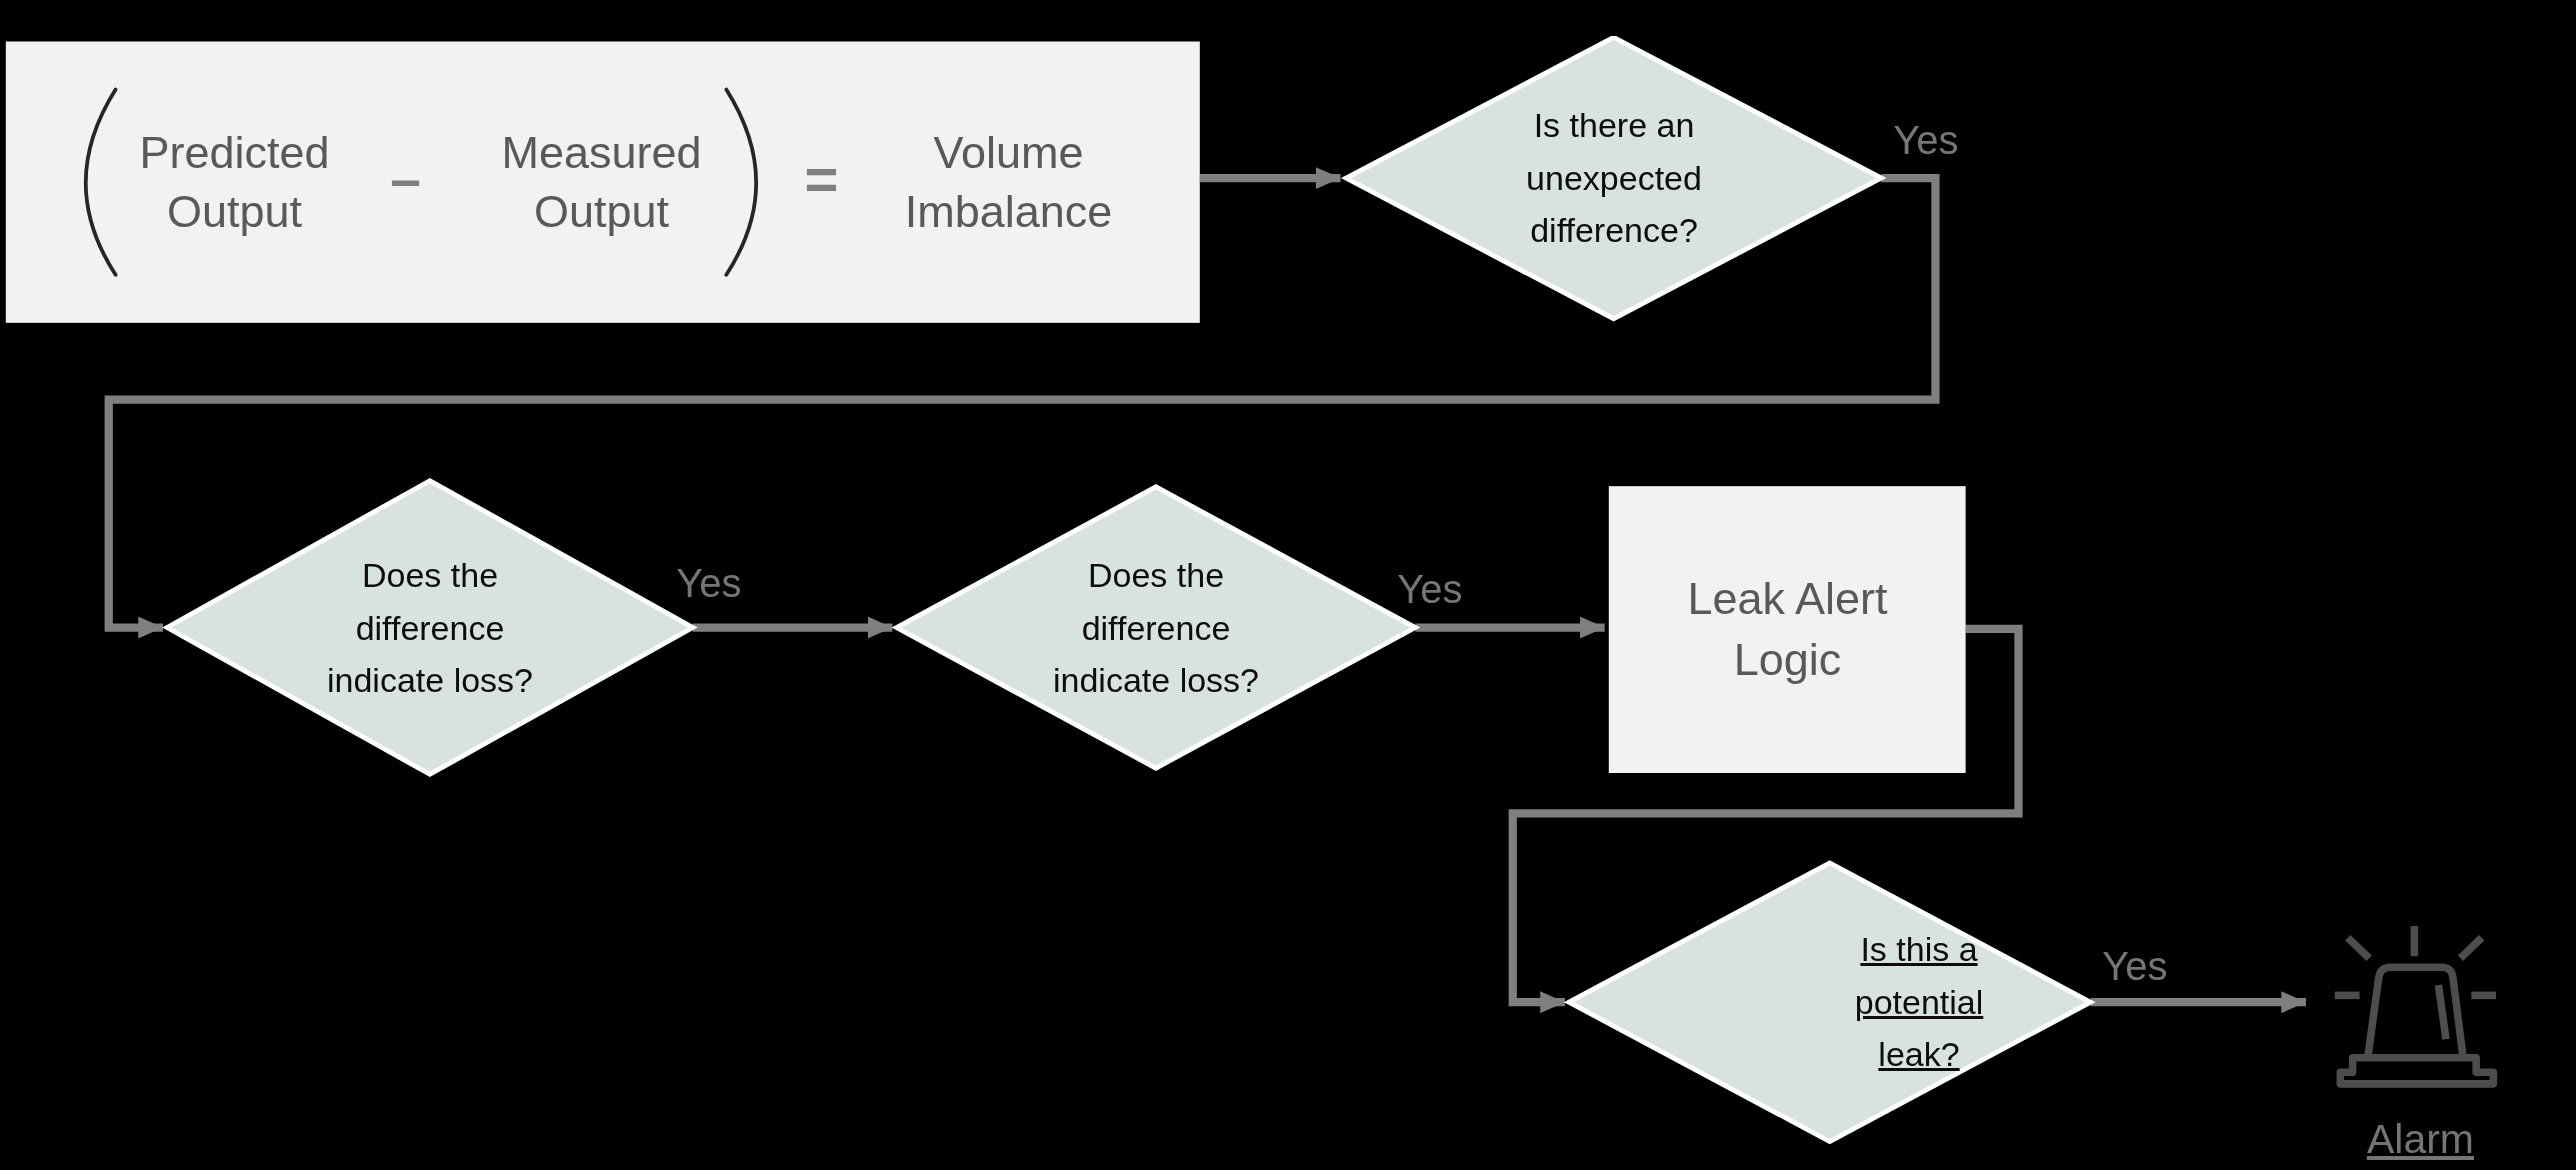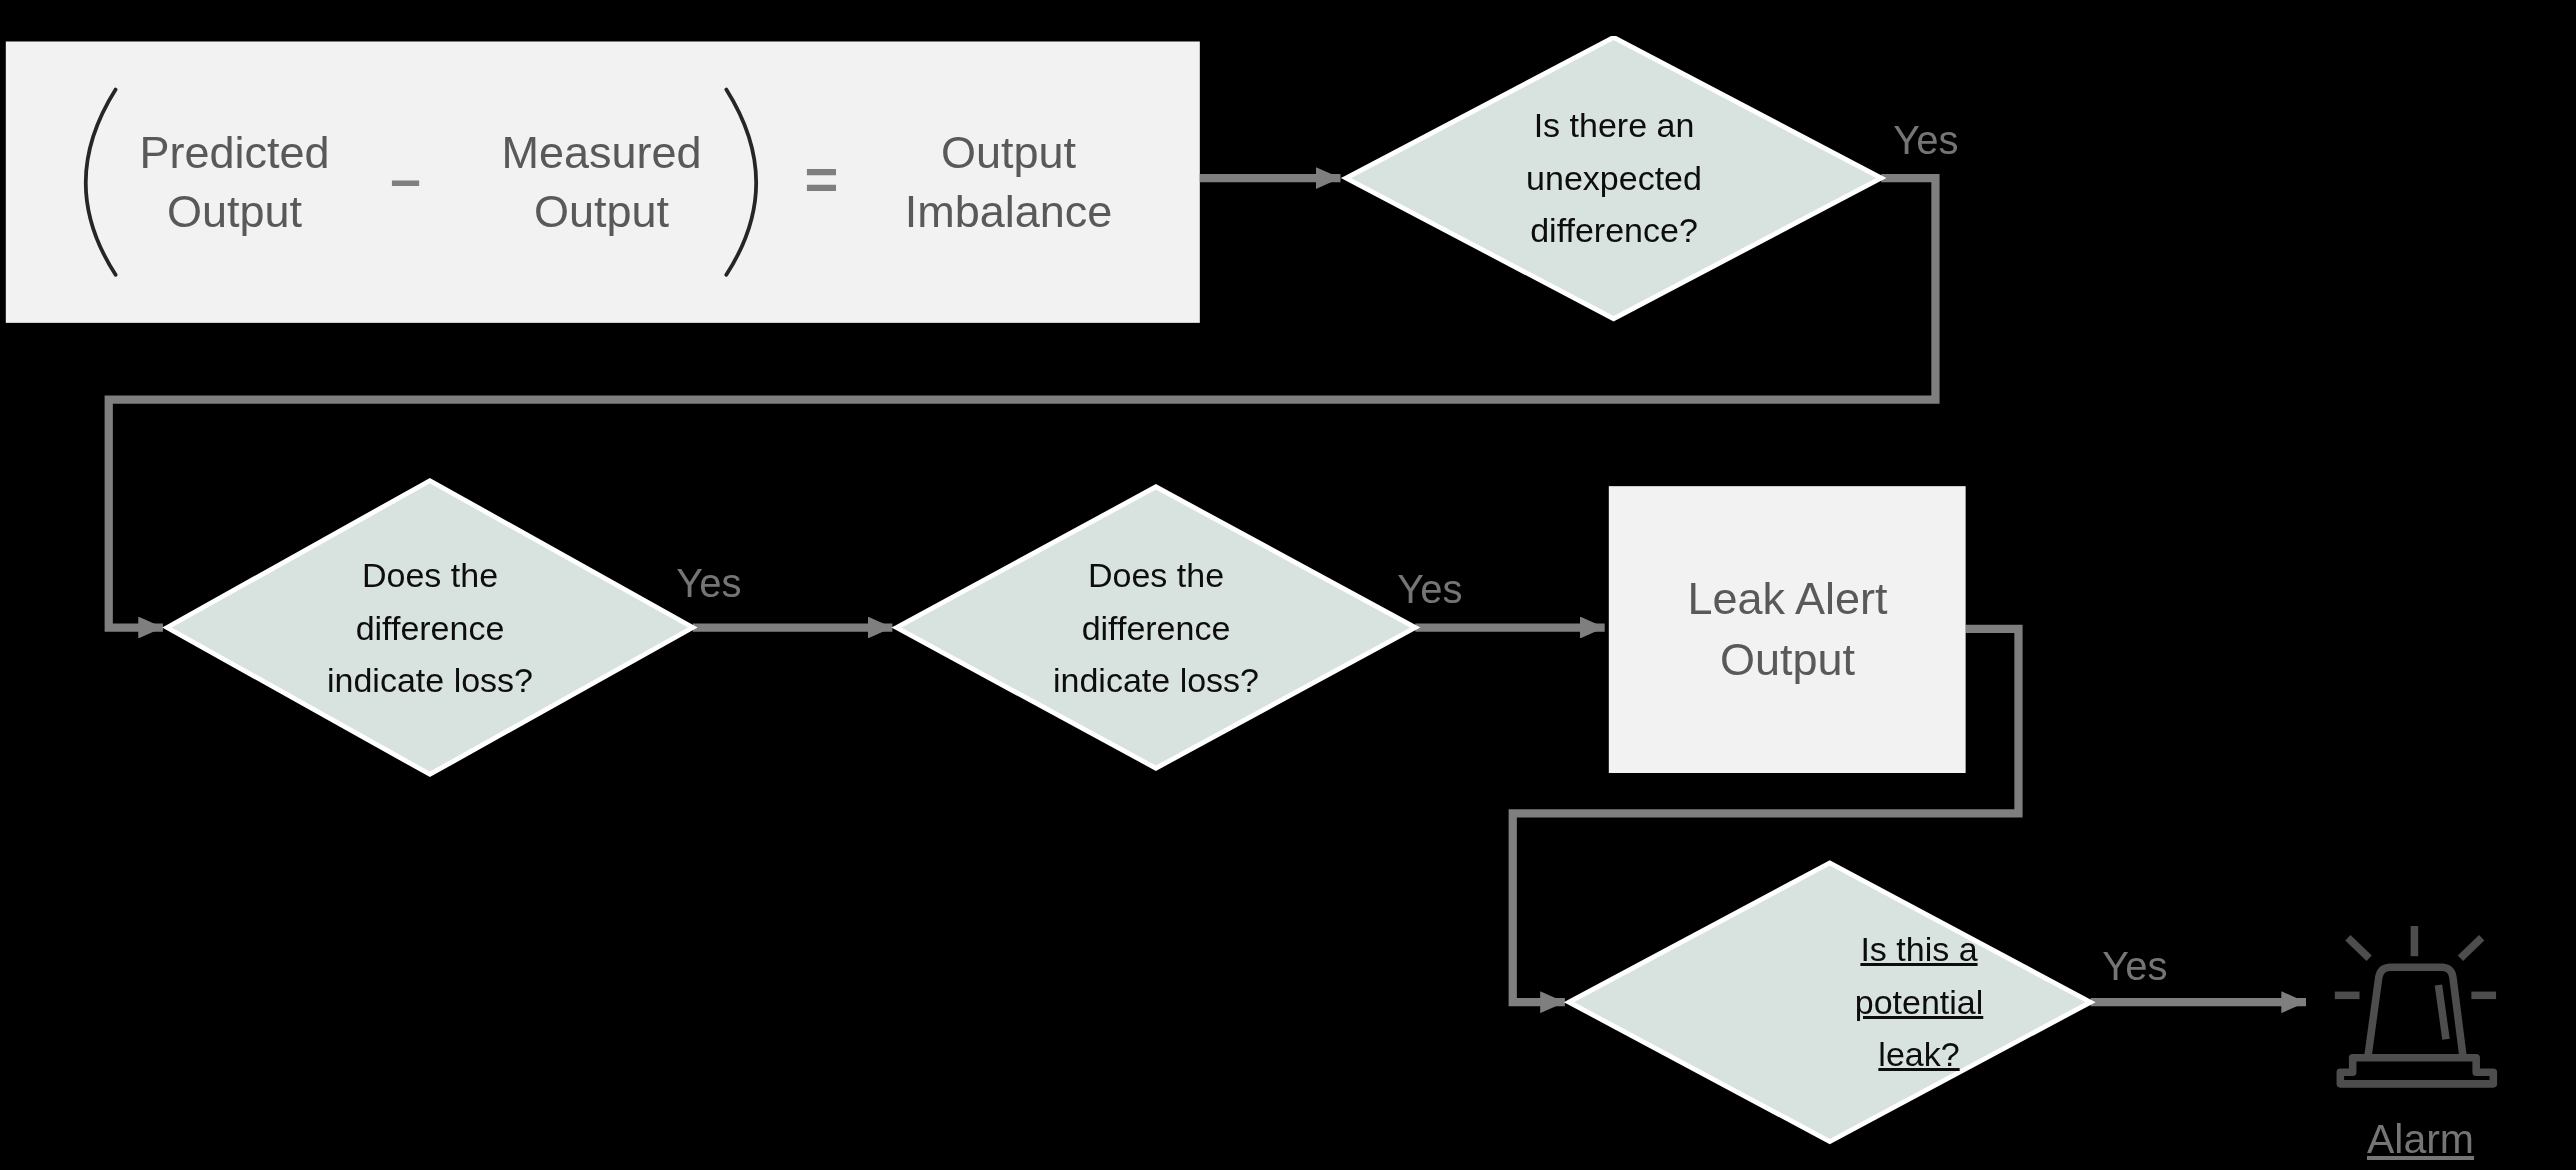--- a/index.html
+++ b/index.html
@@ -69,30 +69,30 @@
       <path d="M 3616,1314 L 3585,1344"></path>
       <path d="M 3402,1398 L 3438,1398"></path>
       <path d="M 3601,1398 L 3637,1398"></path>
     </g>
   </svg>
 
   <div class="label box-text" style="left:111px;top:71px;width:247px;height:151px;">Predicted Output</div>
   <div class="label op op-minus" style="left:378px;top:115px;width:55px;height:55px;">–</div>
   <div class="label box-text" style="left:478px;top:71px;width:247px;height:151px;">Measured Output</div>
   <div class="label op op-eq" style="left:787px;top:108px;width:69px;height:69px;">=</div>
-  <div class="label box-text" style="left:885px;top:71px;width:247px;height:151px;">Output Imbalance</div>
+  <div class="label box-text" style="left:885px;top:71px;width:247px;height:151px;">Volume Imbalance</div>
 
   <div class="label diamond-text" style="left:1511px;top:53px;width:206px;height:178px;">Is there an unexpected difference?</div>
   <div class="label diamond-text" style="left:327px;top:496px;width:206px;height:192px;">Does the difference indicate loss?</div>
   <div class="label diamond-text" style="left:1053px;top:496px;width:206px;height:192px;">Does the difference indicate loss?</div>
   <div class="label diamond-text" style="left:1830px;top:877px;width:178px;height:178px;text-decoration:underline;">Is this a potential leak?</div>
 
   <div class="label yes" style="left:1871px;top:77px;width:110px;height:55px;">Yes</div>
   <div class="label yes" style="left:654px;top:520px;width:110px;height:55px;">Yes</div>
   <div class="label yes" style="left:1375px;top:526px;width:110px;height:55px;">Yes</div>
   <div class="label yes" style="left:2080px;top:903px;width:110px;height:55px;">Yes</div>
 
-  <div class="label proc-text" style="left:1650px;top:511px;width:275px;height:165px;">Leak Alert Output</div>
+  <div class="label proc-text" style="left:1650px;top:511px;width:275px;height:165px;">Leak Alert Logic</div>
 
   <div class="label alarm-label" style="left:2338px;top:1076px;width:165px;height:55px;text-decoration:underline;">Alarm</div>
 
 </div>
 
 
 </body></html>

